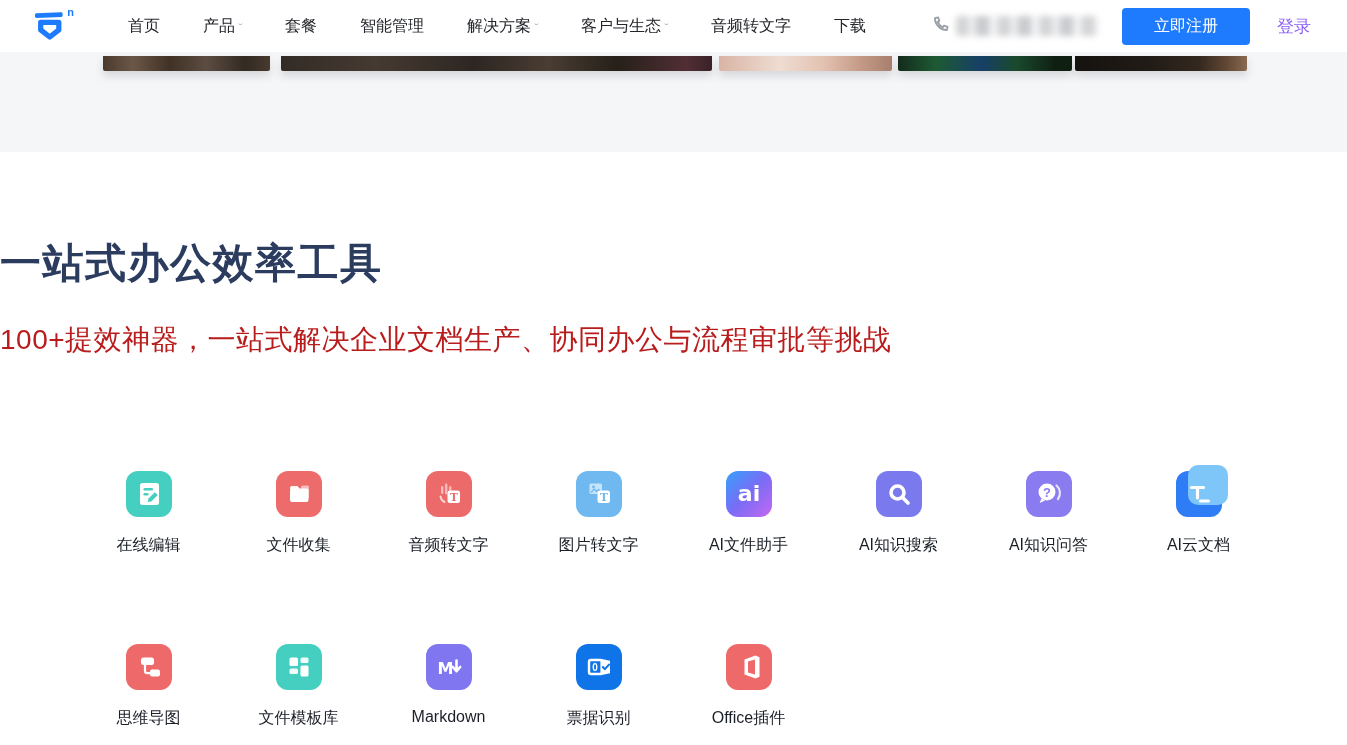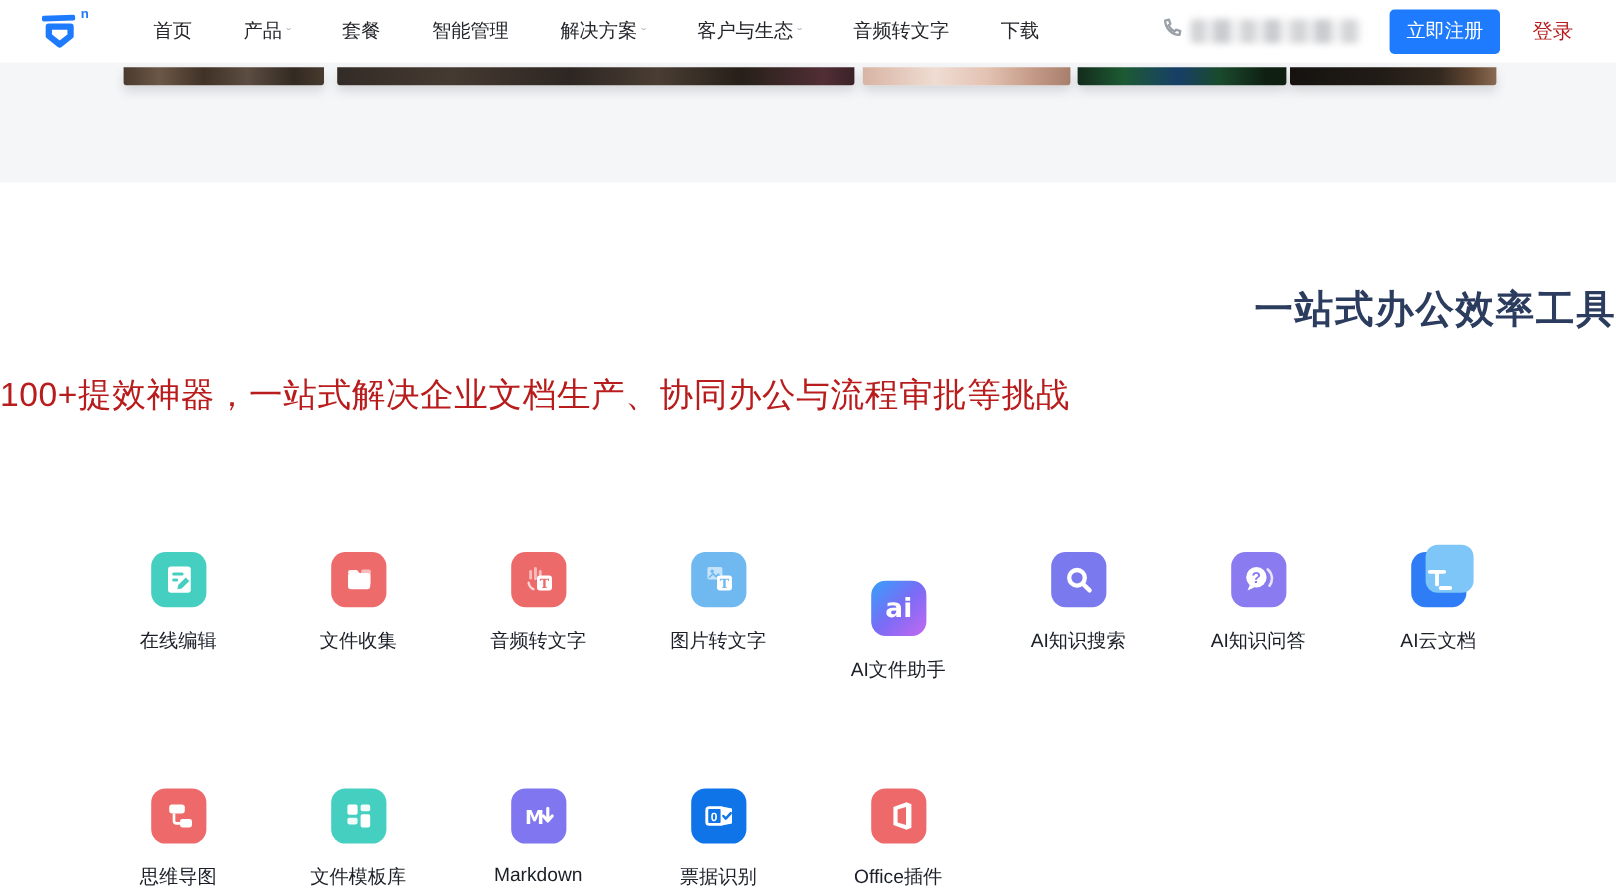--- a/index.html
+++ b/index.html
@@ -15,31 +15,31 @@
   .brand-text { font-size:25px; font-weight:800; color:#262b38; letter-spacing:1px;
     font-family:"DejaVu Sans","Liberation Sans",sans-serif; }
   .nav { display:flex; align-items:center; gap:43px; margin-left:52px; }
   .nav-item { display:flex; align-items:center; gap:4px; font-size:16px; color:#24262b; cursor:pointer; white-space:nowrap; }
   .chev { font-size:9px; color:#a6abb5; transform:scaleX(1.5); margin-top:2px; }
   .header-right { margin-left:auto; display:flex; align-items:center; }
   .phone { display:flex; align-items:center; gap:6px; }
   .phone-blur { width:142px; height:20px; border-radius:3px; filter:blur(3px);
     background:repeating-linear-gradient(90deg,#d3d4d6 0 12px,#ececee 12px 20px,#c9cbce 20px 33px,#f1f1f2 33px 42px); }
   .register-btn { margin-left:24px; background:#1f7bfd; color:#fff; border:none; font-size:16px;
-    padding:8px 14px; border-radius:4px; cursor:pointer; font-family:inherit; }
-  .login-link { margin-left:27px; color:#b91c1c; font-size:17px; text-decoration:none; cursor:pointer; }
+    padding:8px 32px; border-radius:4px; cursor:pointer; font-family:inherit; }
+  .login-link { margin-left:27px; color:#8b5cf6; font-size:17px; text-decoration:none; cursor:pointer; }
 
   
   .hero-remnant { height:100px; background:#f5f6f8; position:relative; }
   .strip-seg { position:absolute; top:4px; height:15px; border-radius:0 0 2px 2px;
     box-shadow:0 5px 9px rgba(70,72,80,.18); cursor:pointer; }
 
   
   .tools-section { background:#fff; padding-top:84px; }
-  .section-title { text-align:right; font-size:32px; font-weight:800; color:#2b3c5f; letter-spacing:1.5px; }
+  .section-title { text-align:left; font-size:41px; font-weight:800; color:#2b3c5f; letter-spacing:1.5px; }
   .section-subtitle { font-size:28px; color:#b91c1c; margin-top:30px; letter-spacing:.5px; }
   .tools-grid { width:1200px; margin:112px auto 0; display:grid;
     grid-template-columns:repeat(8,150px); row-gap:88px; }
   .tool { display:flex; flex-direction:column; align-items:center; cursor:pointer; }
   .tile { width:46px; height:46px; border-radius:12px; position:relative; flex:none; }
   .tile.has-back::before { content:""; position:absolute; top:-6px; right:-6px; width:40px; height:40px;
     border-radius:10px; background:var(--back,#9cd); z-index:0; }
   .tile .glyph { position:absolute; inset:0; z-index:1; display:block; }
   .tile svg { width:46px; height:46px; display:block; }
   .tool-label { margin-top:18px; font-size:16px; color:#1b1f27; white-space:nowrap; }
@@ -171,21 +171,21 @@
                 <path d="M14.8 21.5 l3.4-3.4 2.4 2.4 2-2 2.6 3" stroke="#6fb9f0" stroke-width="1.3" fill="none"></path>
               </g>
               <rect x="21.5" y="19.5" width="12.5" height="12.5" rx="2.5" fill="#fff"></rect>
               <text x="27.8" y="29.7" font-size="10.5" font-weight="bold" fill="#6fb9f0" text-anchor="middle" font-family="'DejaVu Serif',serif">T</text>
             </svg>
           </span>
     </div>
     <div class="tool-label">图片转文字</div>
   </div>
       <div class="tool">
-    <div class="tile" style="background: linear-gradient(135deg, rgb(54, 160, 250), rgb(122, 108, 246), rgb(196, 104, 240)); margin-top: 24px;">
+    <div class="tile" style="background: linear-gradient(135deg, rgb(54, 160, 250), rgb(122, 108, 246), rgb(196, 104, 240));">
       <span class="glyph">
             <svg viewBox="0 0 46 46">
               <text x="23" y="30" text-anchor="middle" font-size="22" font-weight="bold" fill="#fff" font-family="'DejaVu Sans',sans-serif">ai</text>
             </svg>
           </span>
     </div>
     <div class="tool-label">AI文件助手</div>
   </div>
       <div class="tool">
     <div class="tile" style="background: rgb(123, 121, 238);">

